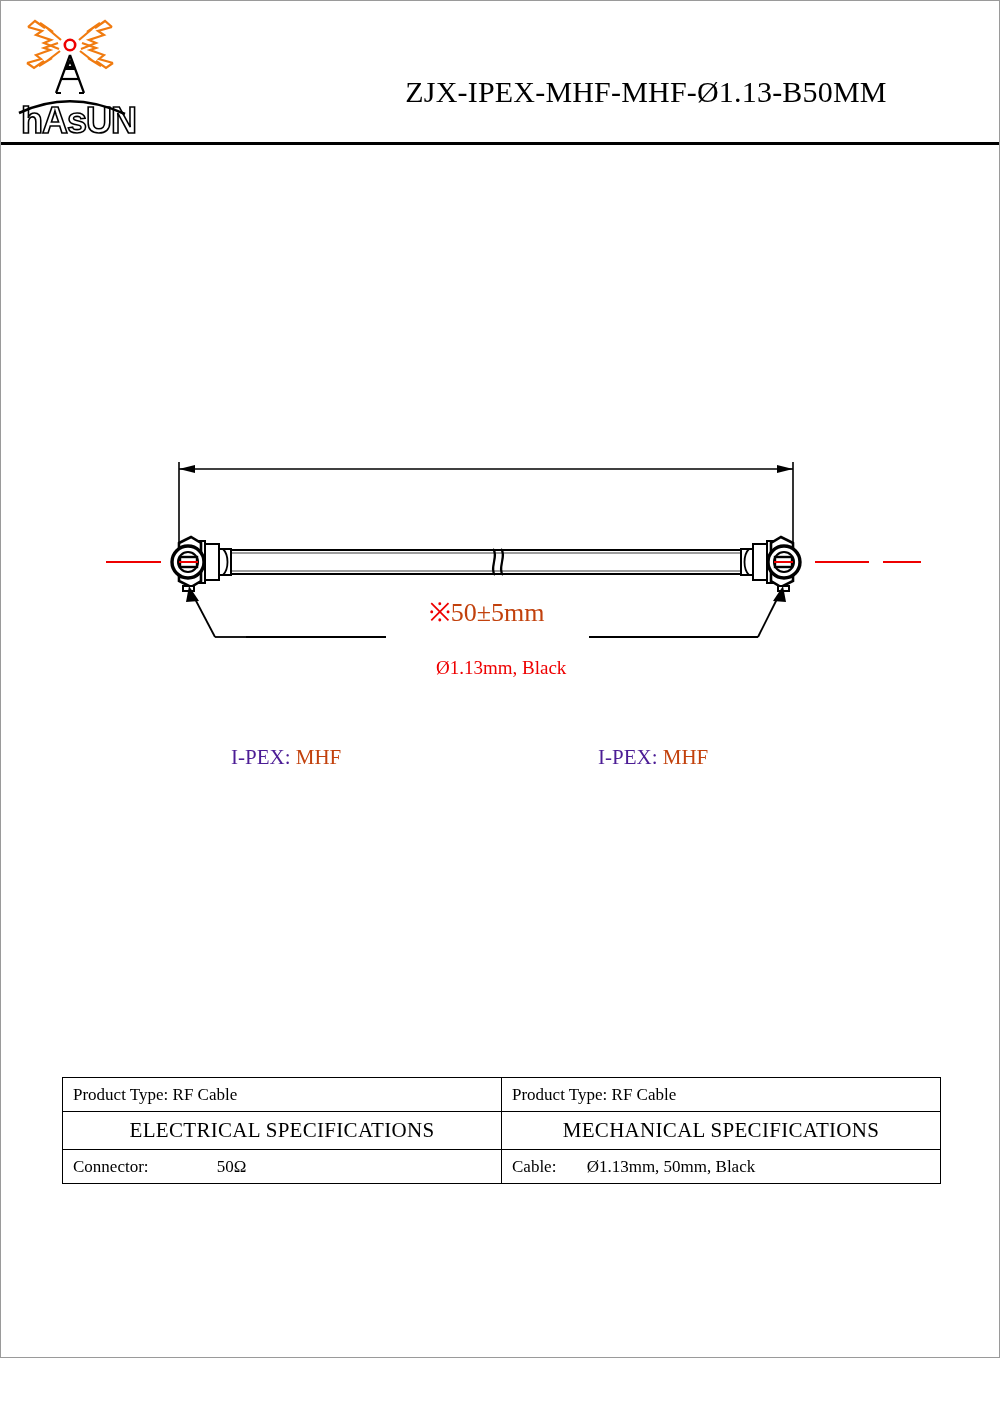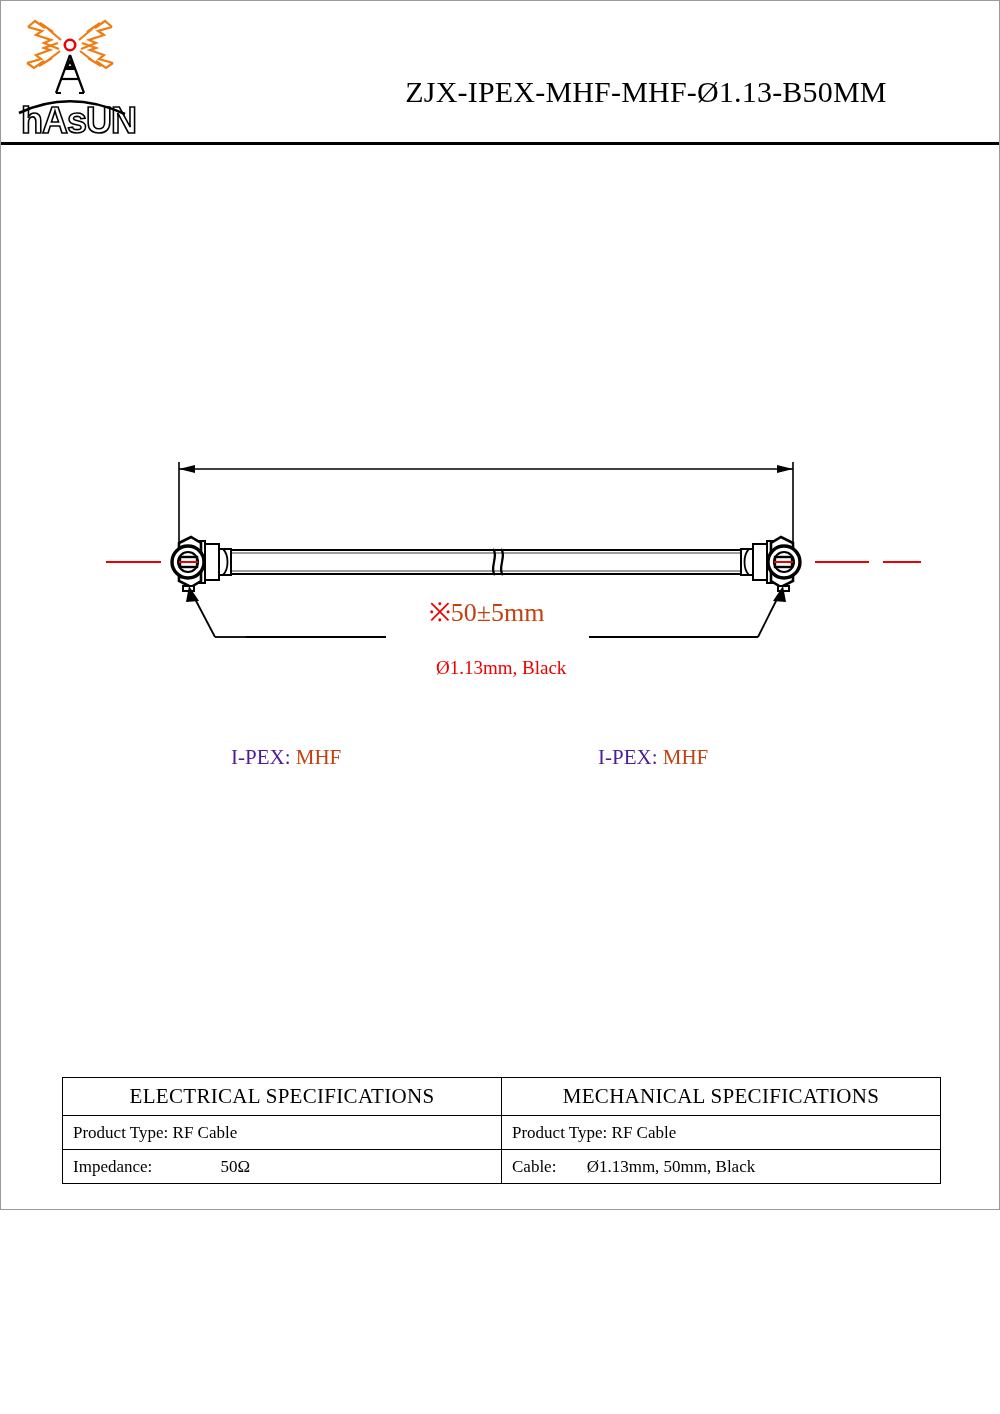--- a/index.html
+++ b/index.html
@@ -7,21 +7,21 @@
     padding: 0;
     background: #ffffff;
   }
   body {
     font-family: "Liberation Serif", "DejaVu Serif", serif;
     color: #000;
   }
   #page {
     position: relative;
     width: 1000px;
-    height: 1210px;
+    height: 1358px;
     background: #ffffff;
     box-sizing: border-box;
     border: 1px solid #9a9a9a;
     overflow: hidden;
   }
 
   
   #header {
     position: absolute;
     left: 0; top: 0;
@@ -271,34 +271,34 @@
 
     <div class="dim-text" id="label-right">
       <span class="txt-black">I-PEX:</span>
       <span class="txt-blue">MHF</span>
     </div>
   </div>
 
   <table id="spec-tables">
     <tbody>
         <tr>
-      <td class="hdr" colspan="1">ELECTRICAL    SPECIFICATIONS</td>
-      <td class="hdr" colspan="1">MECHANICAL    SPECIFICATIONS</td>
-    </tr>
-    <tr>
       <td>
         <span>Product Type: RF Cable</span>
       </td>
       <td>
         <span>Product Type: RF Cable</span>
       </td>
     </tr>
     <tr>
+      <td class="hdr" colspan="1">ELECTRICAL    SPECIFICATIONS</td>
+      <td class="hdr" colspan="1">MECHANICAL    SPECIFICATIONS</td>
+    </tr>
+    <tr>
       <td>
-        <span>Impedance:</span>
+        <span>Connector:</span>
         <span class="val-ind" style="margin-left:64px">50Ω</span>
       </td>
       <td>
         <span>Cable:</span>
         <span class="val-ind" style="margin-left:26px">Ø1.13mm, 50mm, Black</span>
       </td>
     </tr>
   </tbody>
     </table>
 

